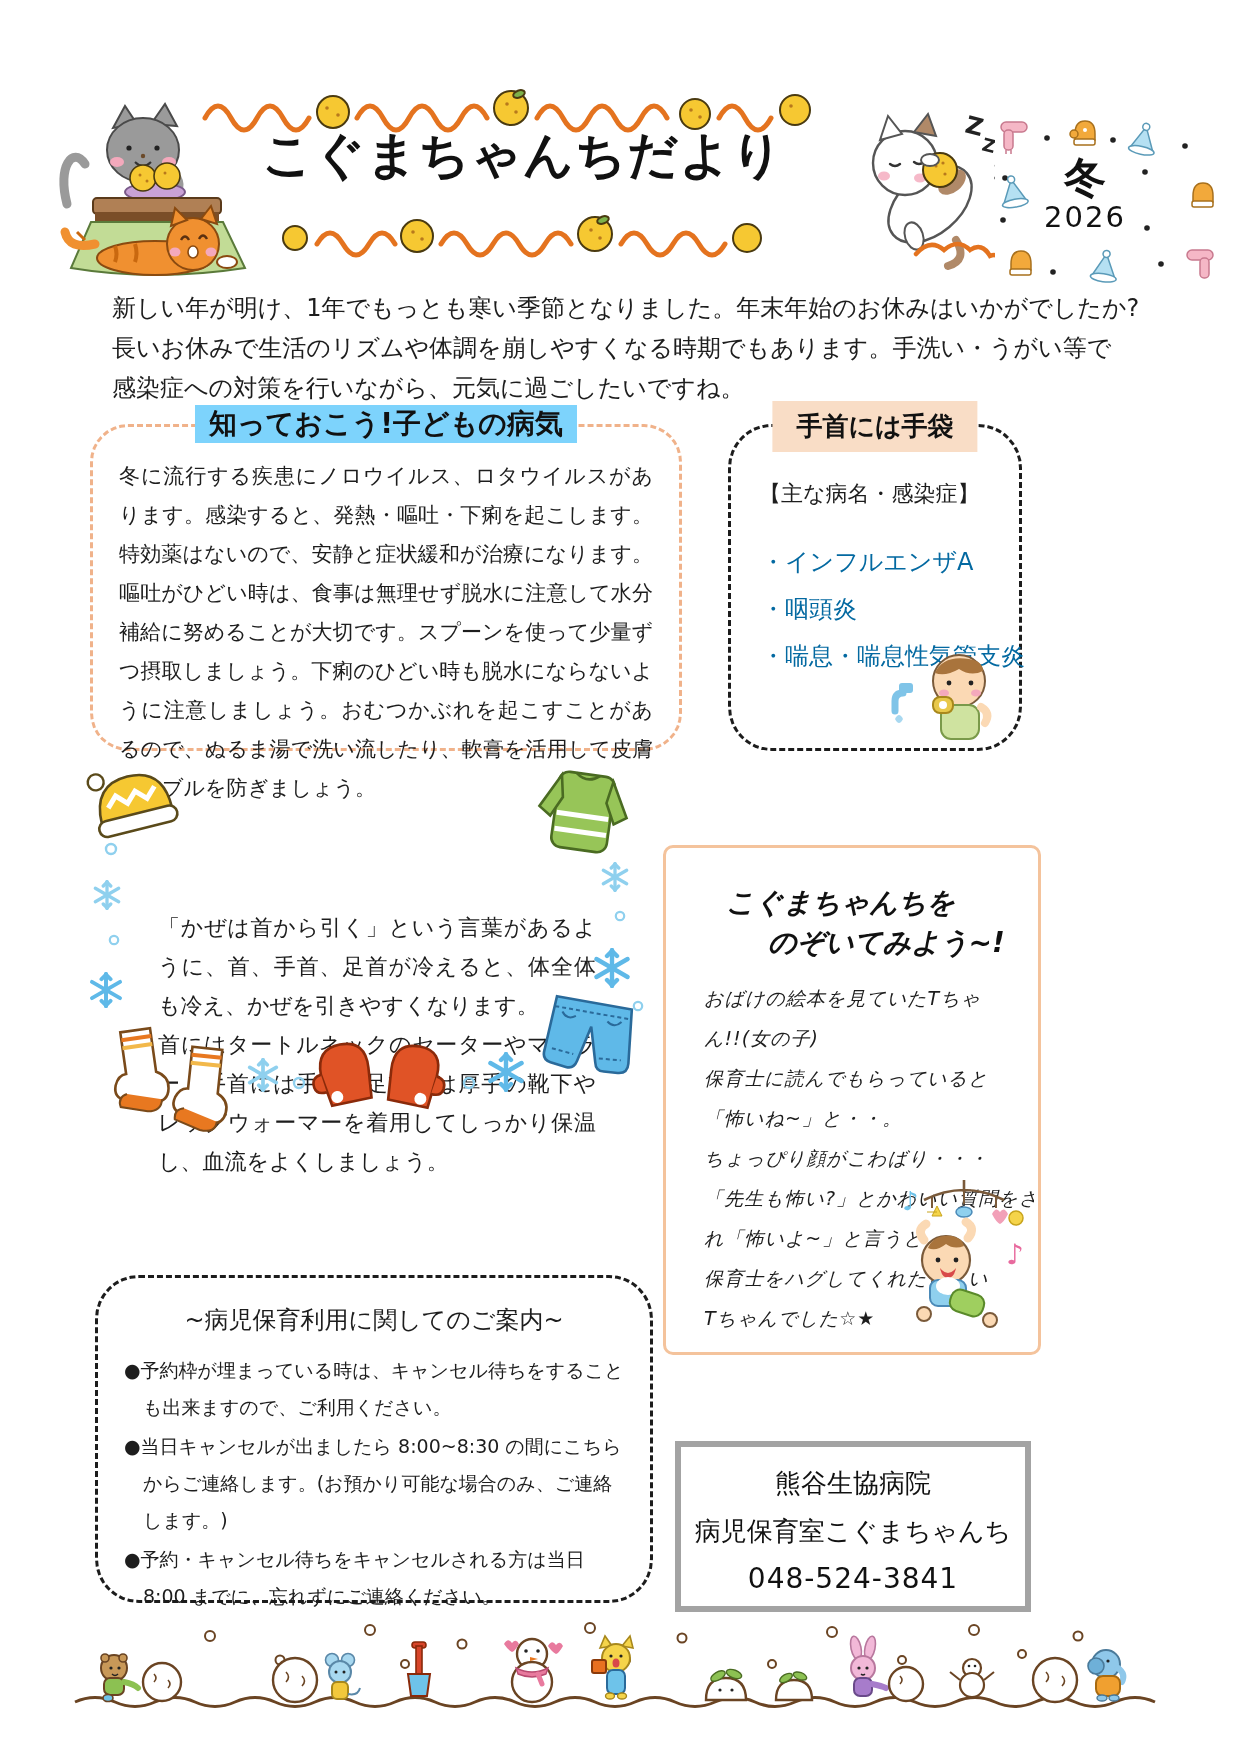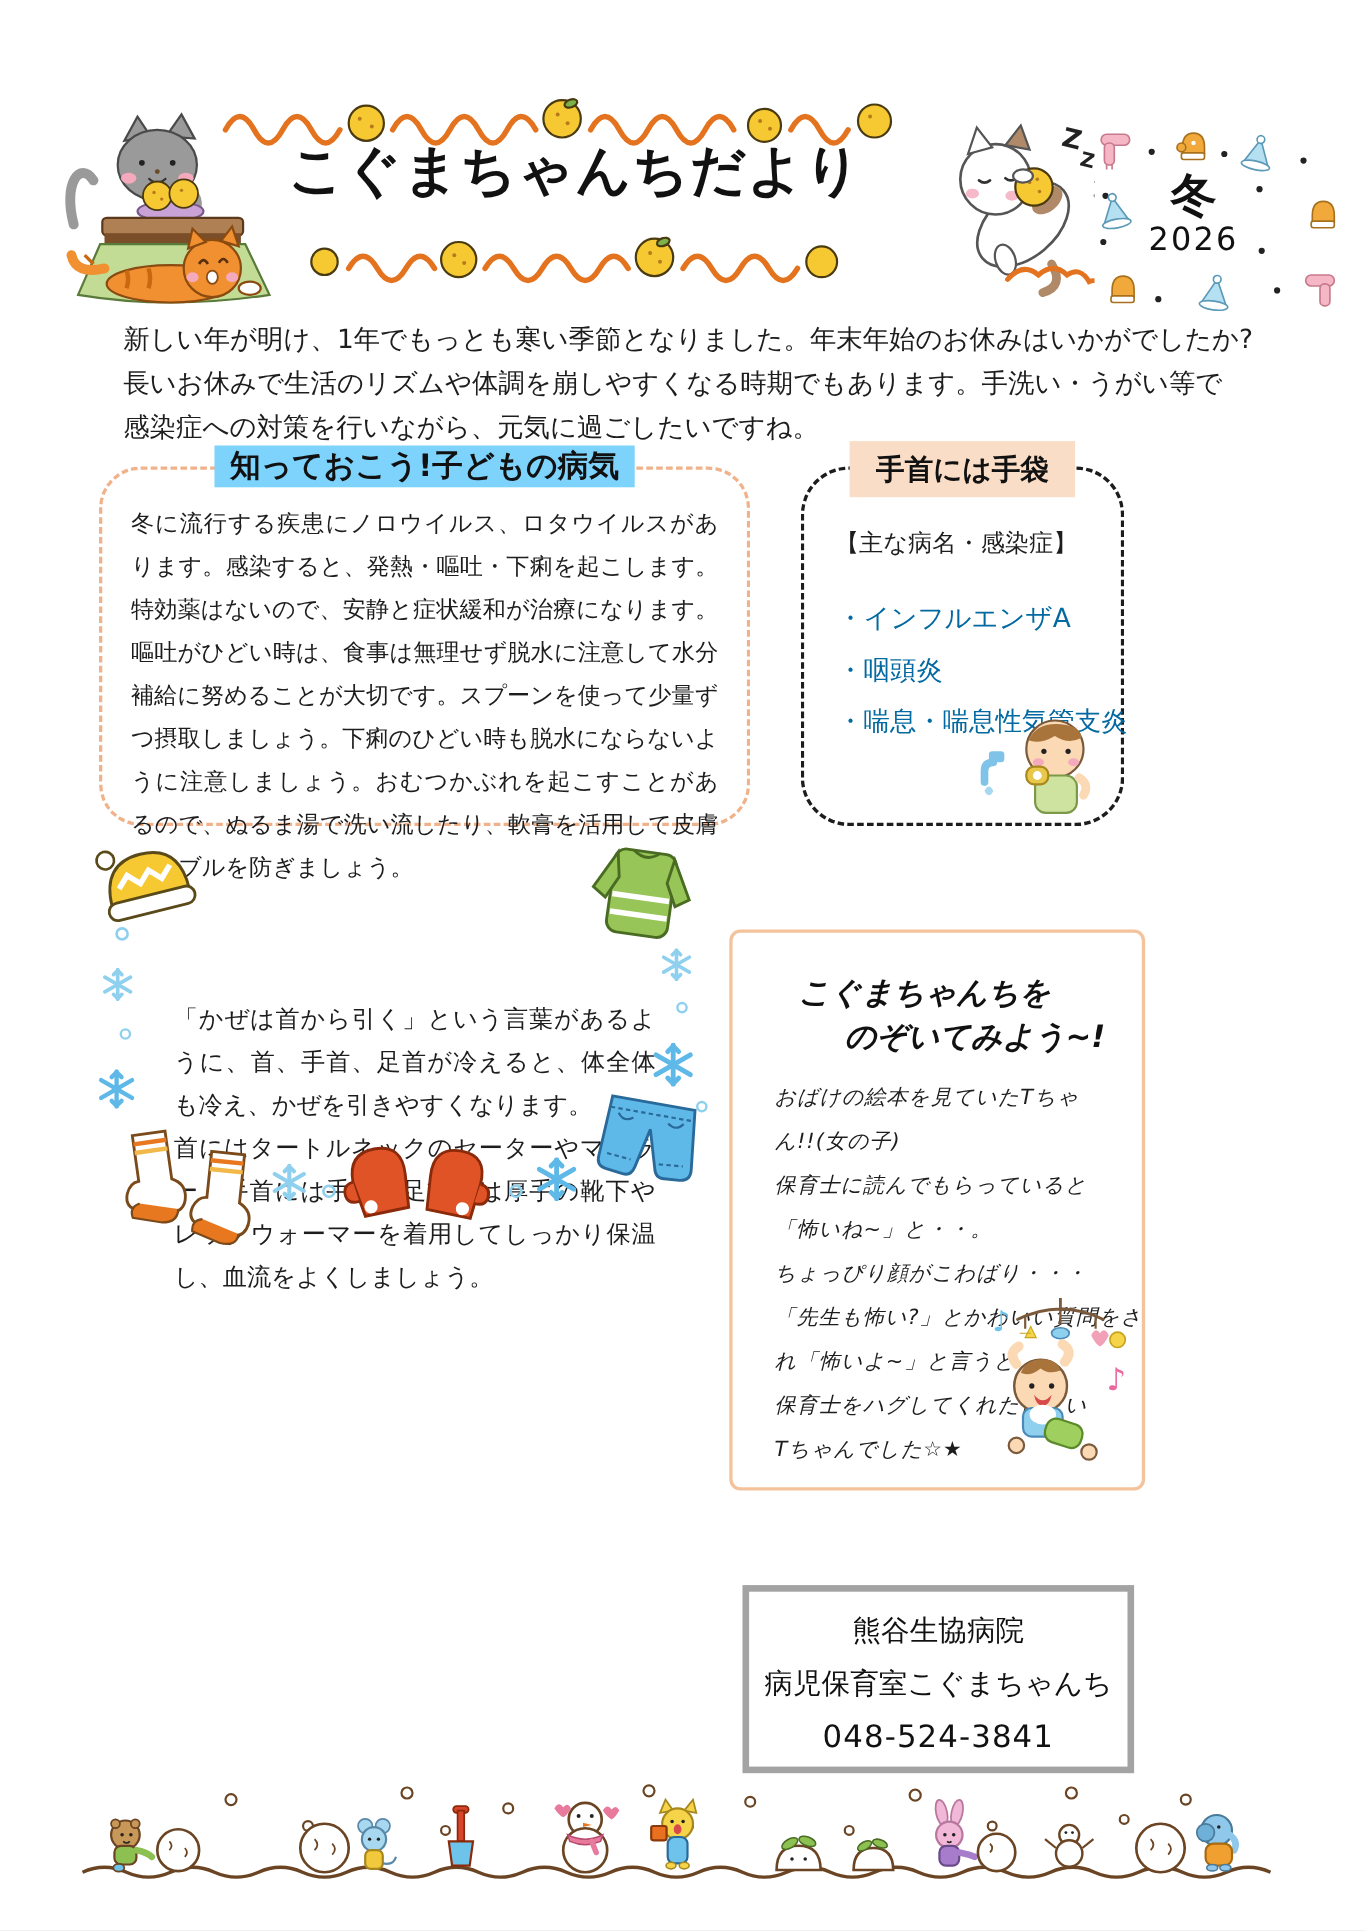--- a/index.html
+++ b/index.html
@@ -384,20 +384,28 @@
       <path d="M46 94 q8 10 16 0 q-2 10 -8 10 q-6 0 -8 -10" fill="#d84a4a"></path>
       <path d="M30 66 q-8 -10 2 -16 M74 64 q8 -10 -2 -16" stroke="#fbd9b4" stroke-width="9" fill="none" stroke-linecap="round"></path>
       <rect x="36" y="106" width="36" height="26" rx="8" fill="#8fd0ee" stroke="#4a8ab8" stroke-width="2"></rect>
       <ellipse cx="54" cy="112" rx="12" ry="9" fill="#fff"></ellipse>
       <rect x="56" y="118" width="34" height="22" rx="9" fill="#9fcf5f" stroke="#5a8a2a" stroke-width="2" transform="rotate(18 73 129)"></rect>
       <circle cx="96" cy="146" r="7" fill="#fbd9b4" stroke="#7a5a3a" stroke-width="2"></circle>
       <circle cx="30" cy="140" r="7" fill="#fbd9b4" stroke="#7a5a3a" stroke-width="2"></circle>
     </svg>
   </div>
 
+  <div class="abs dashed-black" style="left:95px;top:1275px;width:552px;height:322px">
+    <div class="guide-title">~病児保育利用に関してのご案内~</div>
+    <div style="padding:16px 24px 0 26px">
+      <div class="guide-bullet">●予約枠が埋まっている時は、キャンセル待ちをすることも出来ますので、ご利用ください。</div>
+      <div class="guide-bullet">●当日キャンセルが出ましたら 8:00~8:30 の間にこちらからご連絡します。(お預かり可能な場合のみ、ご連絡します。)</div>
+      <div class="guide-bullet">●予約・キャンセル待ちをキャンセルされる方は当日 8:00 までに、忘れずにご連絡ください。</div>
+    </div>
+  </div>
 
   <div class="abs contact-box" style="left:675px;top:1441px;width:344px;height:147px;padding-top:12px">
     <div class="contact-line">熊谷生協病院</div>
     <div class="contact-line">病児保育室こぐまちゃんち</div>
     <div class="phone-line">048-524-3841</div>
   </div>
 
   <svg class="abs" style="left:70px;top:1618px" width="1100" height="110" viewBox="0 0 1100 110">
     <path d="M5 84 q20 -9 40 0 t40 0 t40 0 t40 0 t40 0 t40 0 t40 0 t40 0 t40 0 t40 0 t40 0 t40 0 t40 0 t40 0 t40 0 t40 0 t40 0 t40 0 t40 0 t40 0 t40 0 t40 0 t40 0 t40 0 t40 0 t40 0 t40 0" stroke="#6a4423" stroke-width="3" fill="none"></path>
     <g fill="#fff" stroke="#6a4423" stroke-width="2">

